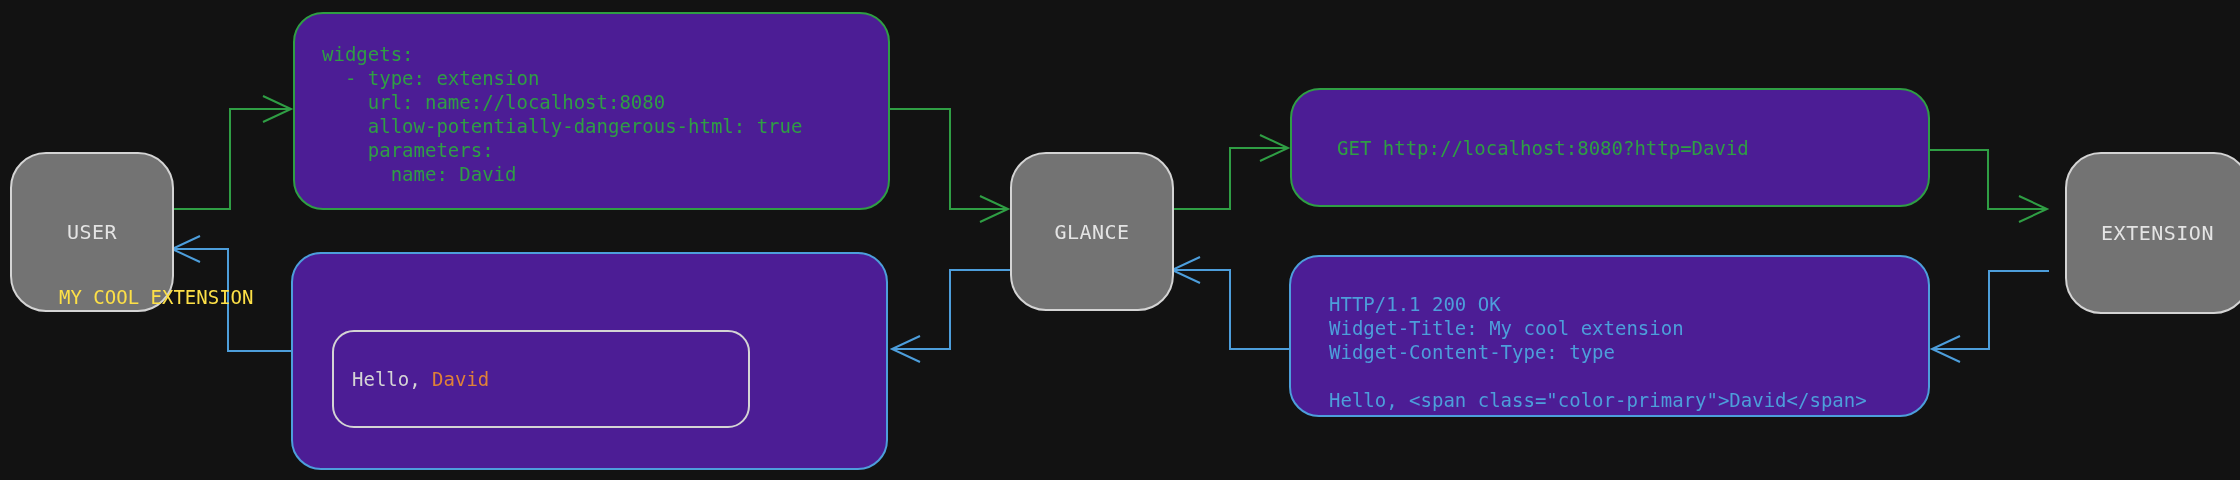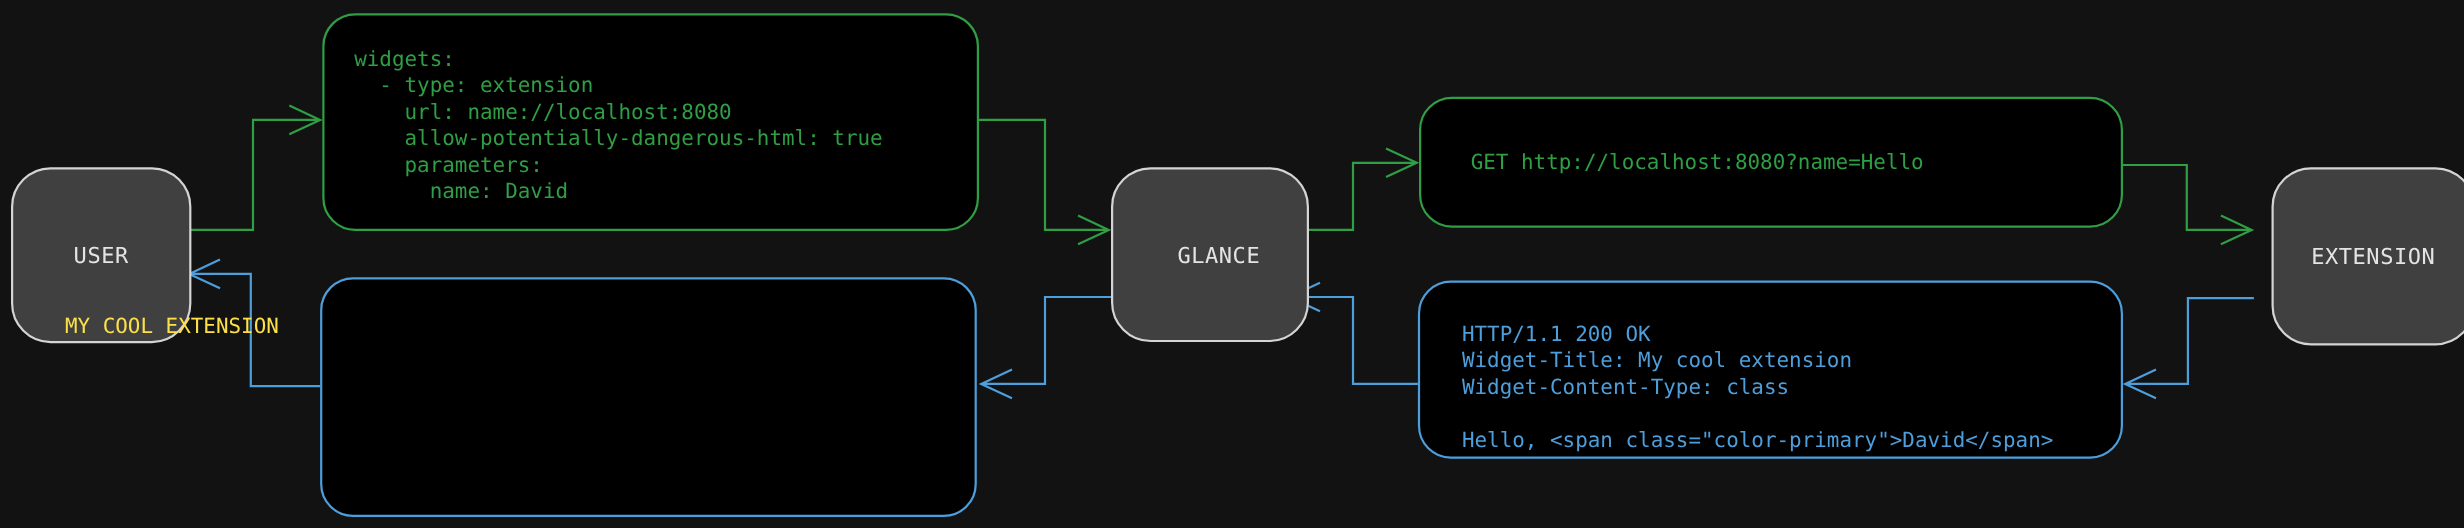--- a/index.html
+++ b/index.html
@@ -19,30 +19,30 @@
   .node {
     position: absolute;
     border: 2px solid #d4d4d4;
     border-radius: 36px;
     display: flex;
     align-items: center;
     justify-content: center;
     color: #e4e4e4;
     font-size: 20px;
     letter-spacing: 0.5px;
-    background: #404040;
+    background: #737373;
   }
   .node-user      { left: 10px;   top: 152px; width: 160px; height: 156px; }
-  .node-glance    { left: 1010px; top: 152px; width: 160px; height: 155px; padding-left: 16px; }
+  .node-glance    { left: 1010px; top: 152px; width: 160px; height: 155px; }
   .node-extension { left: 2049px; top: 152px; width: 181px; height: 158px; margin-left: 16px; }
 
   .box {
     position: absolute;
     border-radius: 30px;
-    background: #000000;
+    background: #4c1d95;
     box-sizing: border-box;
   }
   .box-green { border: 2px solid #2f9e44; color: #2f9e44; }
   .box-blue  { border: 2px solid #4d9edb; color: #4d9edb; }
 
   .box-config   { left: 293px;  top: 12px;  width: 597px; height: 198px; padding: 28px 0 0 27px; }
   .box-request  { left: 1290px; top: 88px;  width: 640px; height: 119px; display: flex; align-items: center; padding-left: 45px; }
   .box-response { left: 1289px; top: 255px; width: 641px; height: 162px; padding: 35px 0 0 38px; }
   .box-widget   { left: 291px;  top: 252px; width: 597px; height: 218px; }
 
@@ -108,27 +108,30 @@
   <div class="box box-green box-config">
     <div class="code-line">widgets:</div>
     <div class="code-line">  - type: extension</div>
     <div class="code-line">    url: name://localhost:8080</div>
     <div class="code-line">    allow-potentially-dangerous-html: true</div>
     <div class="code-line">    parameters:</div>
     <div class="code-line">      name: David</div>
   </div>
 
   <div class="box box-green box-request">
-    <span class="request-text">GET http://localhost:8080?name=Hello</span>
+    <span class="request-text">GET http://localhost:8080?http=David</span>
   </div>
 
   <div class="box box-blue box-response">
     <div class="code-line">HTTP/1.1 200 OK</div>
     <div class="code-line">Widget-Title: My cool extension</div>
-    <div class="code-line">Widget-Content-Type: class</div>
+    <div class="code-line">Widget-Content-Type: type</div>
     <div class="code-line"></div>
     <div class="code-line">Hello, &lt;span class="color-primary"&gt;David&lt;/span&gt;</div>
   </div>
 
   <div class="box box-blue box-widget"></div>
   <div class="widget-title">MY COOL EXTENSION</div>
+  <div class="widget-inner">
+    <span>Hello, </span><span class="accent-orange">David</span>
+  </div>
 
 </div>
 
 </body></html>

